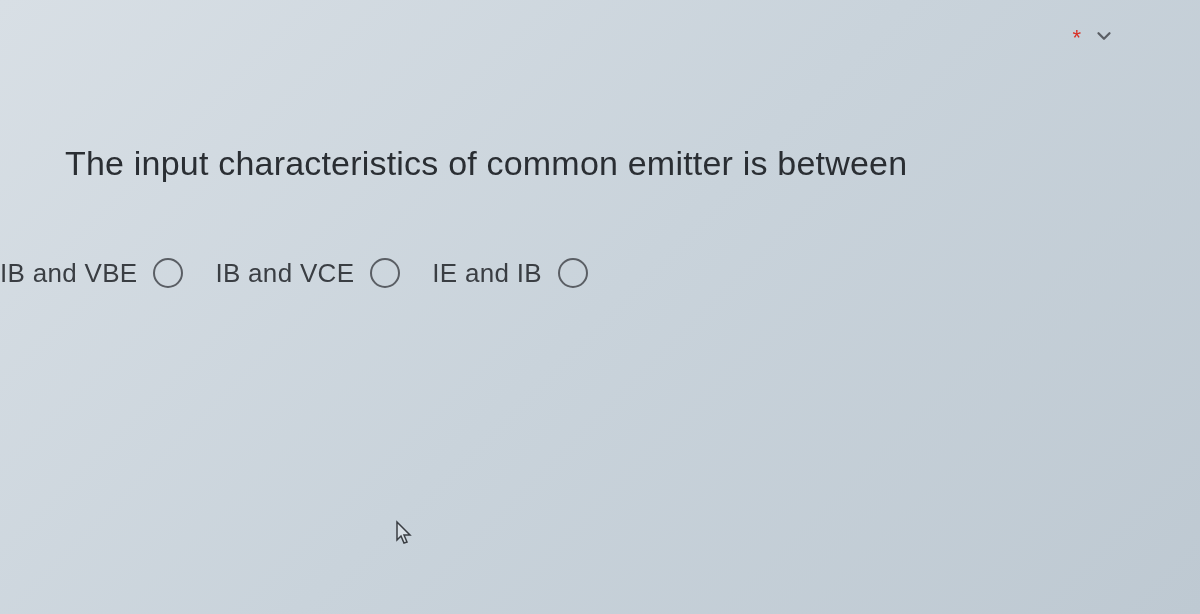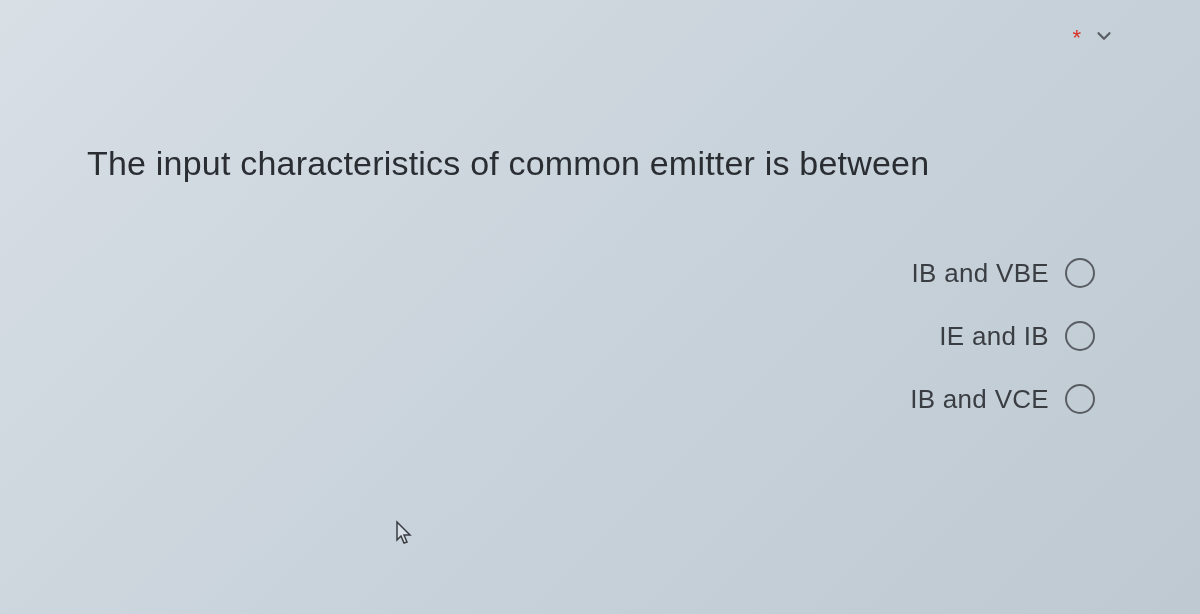--- a/index.html
+++ b/index.html
@@ -30,26 +30,25 @@
     }
     .question-container {
       padding: 140px 65px 0 65px;
     }
     .question-text {
       font-size: 34px;
       font-weight: 400;
       color: #2a2e33;
       letter-spacing: 0.2px;
       line-height: 1.4;
-      margin-left: 22px;
     }
     .options-container {
       margin-top: 70px;
       display: flex;
-      flex-direction: column;
+      flex-direction: row;
       align-items: flex-end;
       gap: 32px;
       padding-right: 105px;
     }
     .option-row {
       display: flex;
       align-items: center;
       gap: 16px;
     }
     .option-label {
@@ -89,25 +88,25 @@
 <div class="question-container">
   <div class="question-text">The input characteristics of common emitter is between</div>
 </div>
 
 <div class="options-container">
   <div class="option-row">
     <span class="option-label">IB and VBE</span>
     <span class="radio-circle"></span>
   </div>
   <div class="option-row">
-    <span class="option-label">IE and IB</span>
+    <span class="option-label">IB and VCE</span>
     <span class="radio-circle"></span>
   </div>
   <div class="option-row">
-    <span class="option-label">IB and VCE</span>
+    <span class="option-label">IE and IB</span>
     <span class="radio-circle"></span>
   </div>
 </div>
 
 <div class="cursor-icon">
   <svg width="20" height="26" viewBox="0 0 20 26" fill="none" stroke="#3a3e43" stroke-width="1.5">
     <path d="M2 2 L2 20 L6 16 L9 23 L12 22 L9 15 L15 15 Z" fill="rgba(255,255,255,0.3)"></path>
   </svg>
 </div>
 

